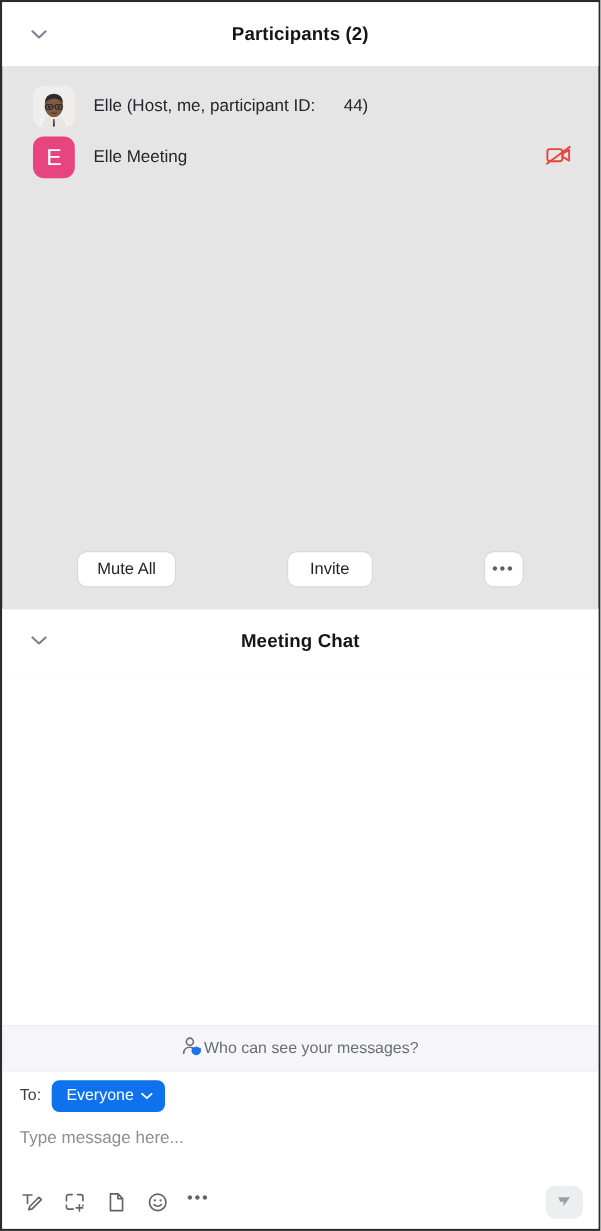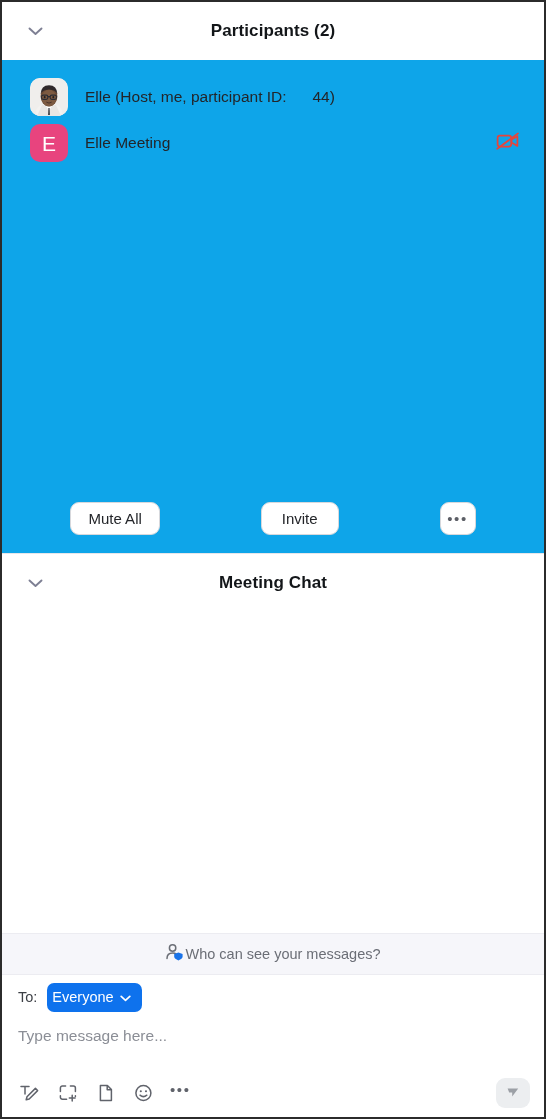--- a/index.html
+++ b/index.html
@@ -13,21 +13,21 @@
     font-family: "Liberation Sans", sans-serif;
     overflow: hidden;
   }
 
   #app {
     position: relative;
     width: 546px;
     height: 1119px;
     box-sizing: border-box;
     border: 2px solid #2b2b2b;
-    background: #0ea5e9;
+    background: #e5e5e5;
     display: flex;
     flex-direction: column;
   }
 
   
   .panel-header {
     position: relative;
     height: 58px;
     flex: 0 0 auto;
     display: flex;
@@ -197,21 +197,21 @@
   .to-label {
     font-size: 14.5px;
     color: #3c3f45;
   }
   .to-pill {
     background: #0e72ed;
     color: #ffffff;
     border: none;
     border-radius: 7px;
     height: 29px;
-    padding: 0 11px 0 5px;
+    padding: 0 11px 0 13px;
     font-family: "Liberation Sans", sans-serif;
     font-size: 14.5px;
     display: flex;
     align-items: center;
     gap: 6px;
     cursor: pointer;
   }
 
   .message-input {
     border: none;

